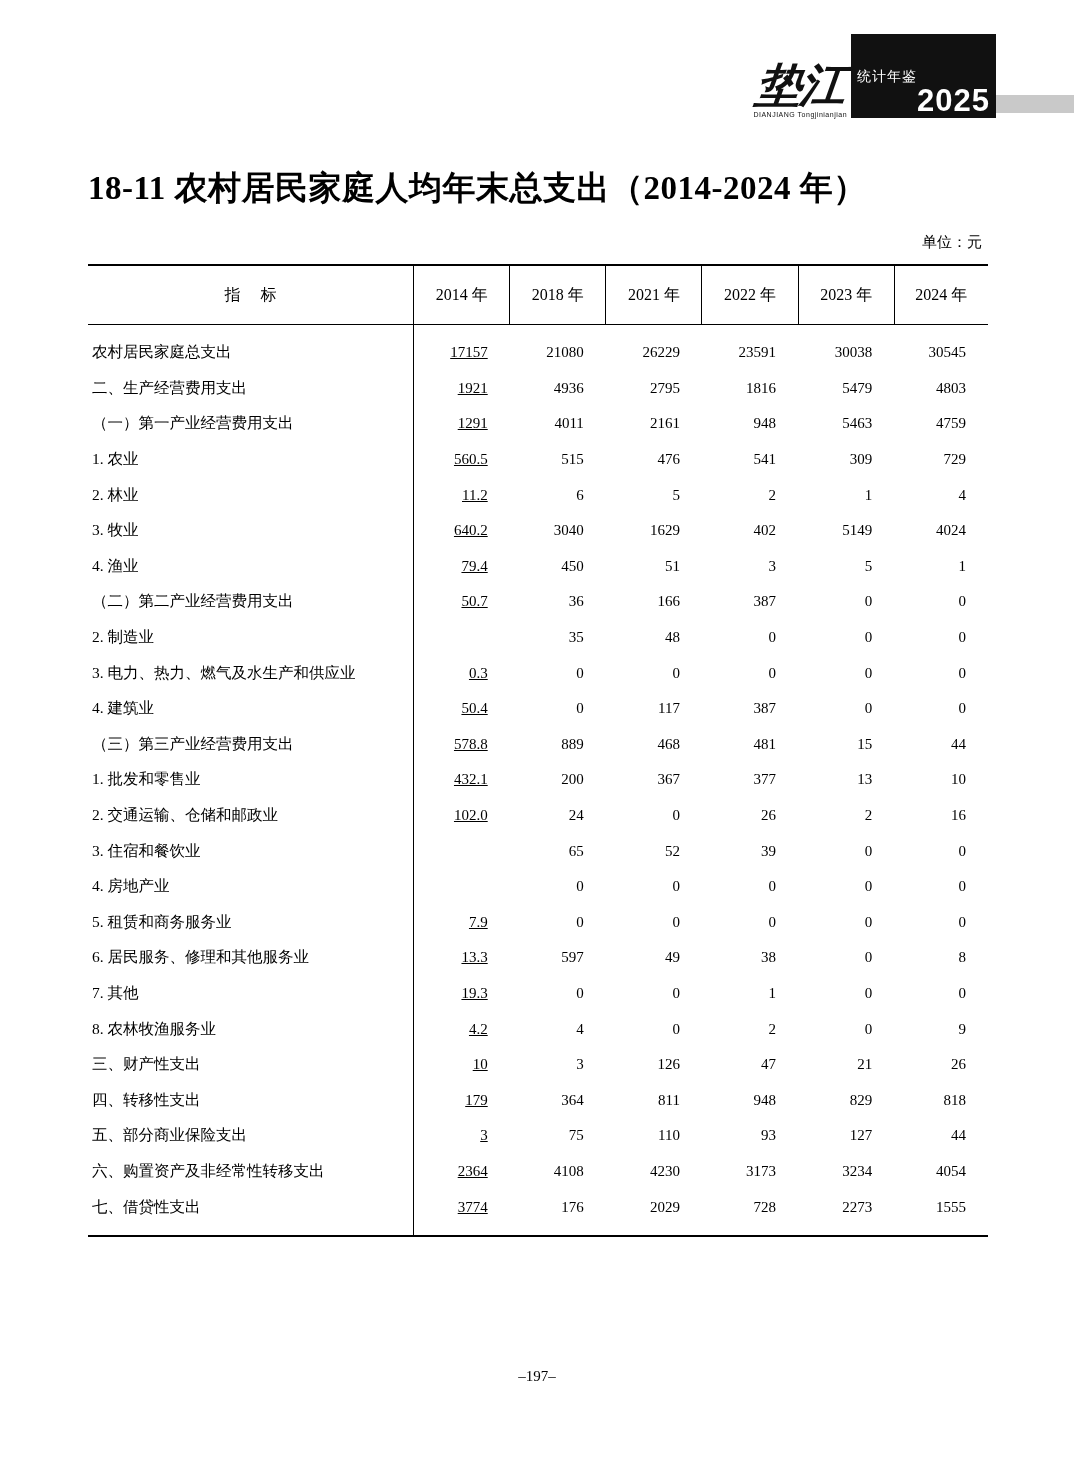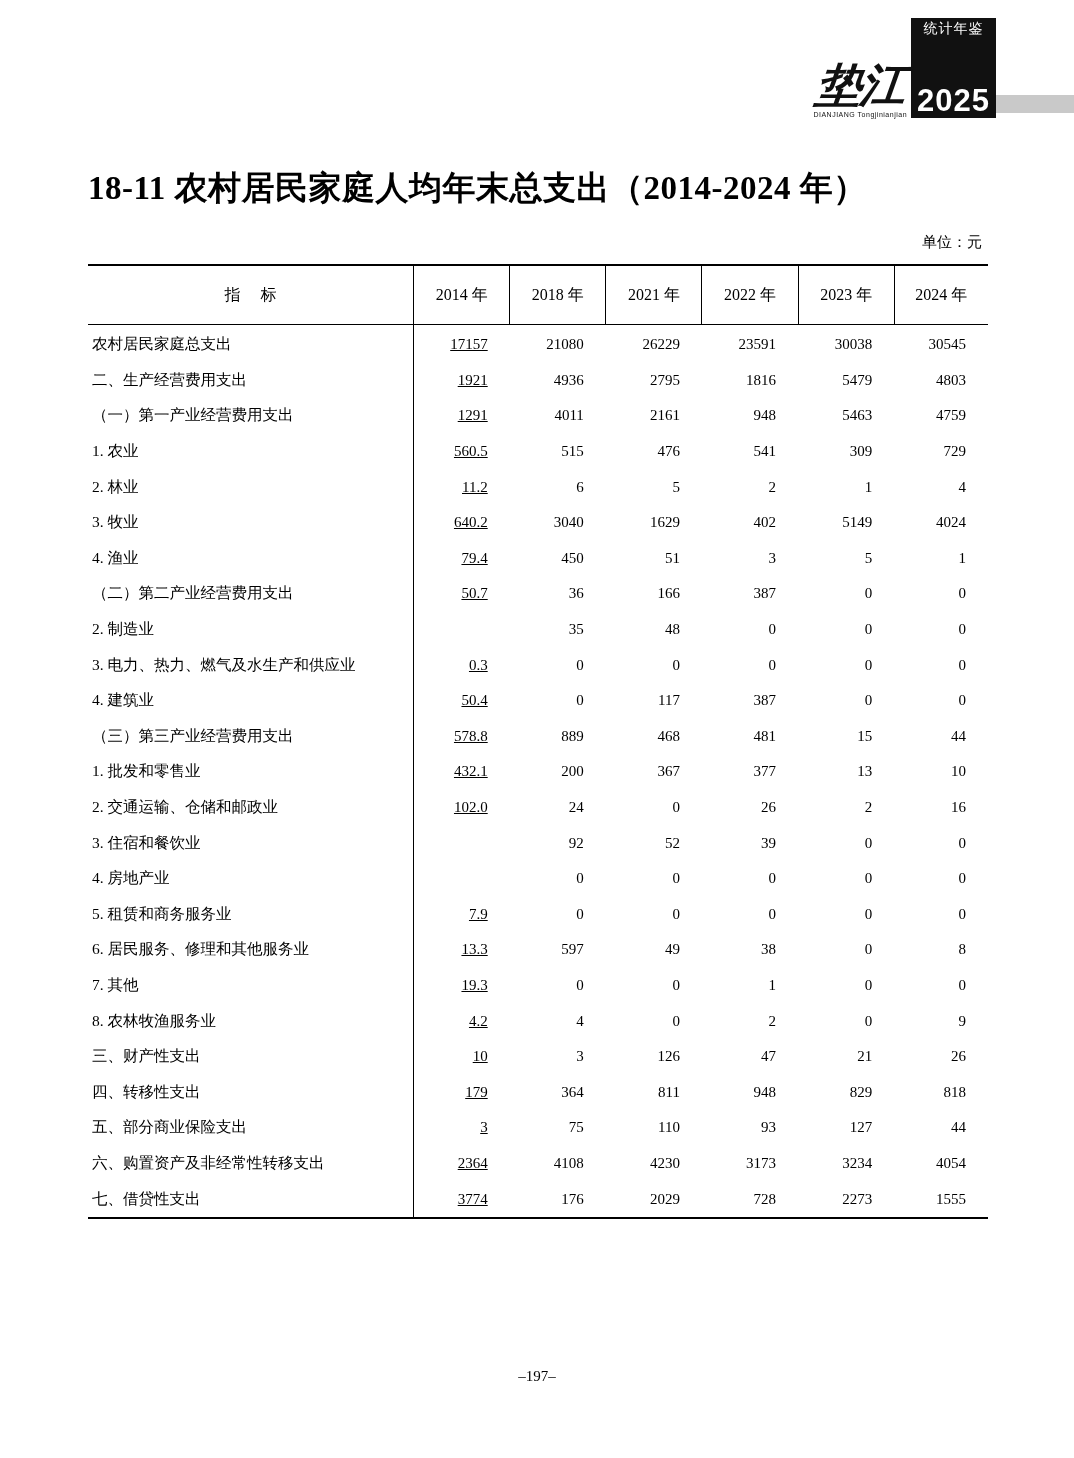--- a/index.html
+++ b/index.html
@@ -52,21 +52,20 @@
     display: flex;
     flex-direction: column;
     align-items: center;
     margin-right: 4px;
   }
   .logo-right-block {
     background: #111;
     color: #fff;
     padding: 3px 6px 2px 6px;
     display: flex;
-    flex-direction: column;
     align-items: center;
     line-height: 1;
   }
   .logo-right-top {
     font-family: "Liberation Sans", sans-serif;
     font-size: 14px;
     letter-spacing: 1px;
     margin-bottom: 2px;
   }
   .logo-year {
@@ -148,24 +147,25 @@
   tbody td.num {
     text-align: right;
     padding-right: 22px;
     font-size: 15px;
   }
   tbody td.firstnum {
     border-left: 1.1px solid #000;
     text-decoration: underline;
   }
   tbody tr:first-child td {
-    padding-top: 2px;
+    padding-top: 10px;
   }
   tbody tr:last-child td {
     border-bottom: 2.5px solid #000;
+    padding-bottom: 10px;
   }
   .ind0 { padding-left: 4px; }
   .ind1 { padding-left: 18px; }
   .ind2 { padding-left: 42px; }
   .ind3 { padding-left: 58px; }
 
   .footer {
     position: absolute;
     top: 1368px;
     left: 0;
@@ -331,21 +331,21 @@
             <td class="num firstnum">102.0</td>
             <td class="num">24</td>
             <td class="num">0</td>
             <td class="num">26</td>
             <td class="num">2</td>
             <td class="num">16</td>
           </tr>
           <tr>
             <td class="label ind3">3. 住宿和餐饮业</td>
             <td class="num firstnum"></td>
-            <td class="num">92</td>
+            <td class="num">65</td>
             <td class="num">52</td>
             <td class="num">39</td>
             <td class="num">0</td>
             <td class="num">0</td>
           </tr>
           <tr>
             <td class="label ind3">4. 房地产业</td>
             <td class="num firstnum"></td>
             <td class="num">0</td>
             <td class="num">0</td>

